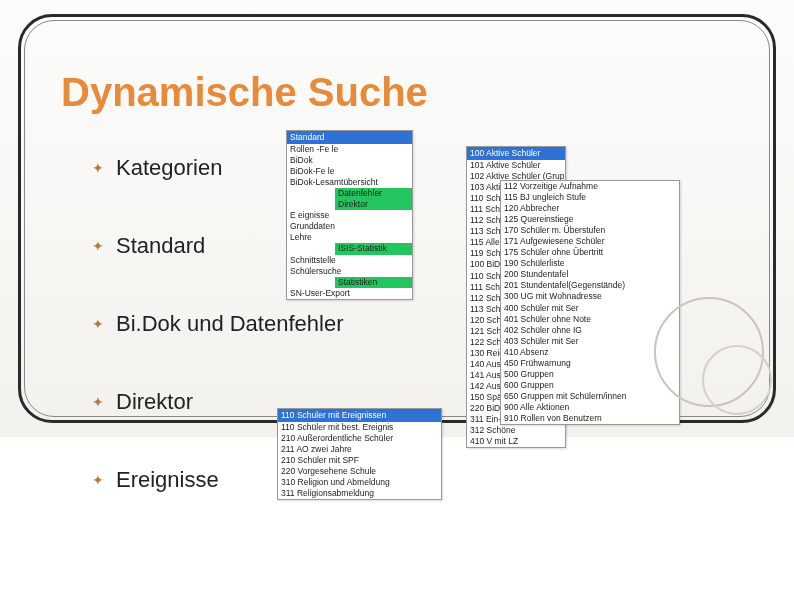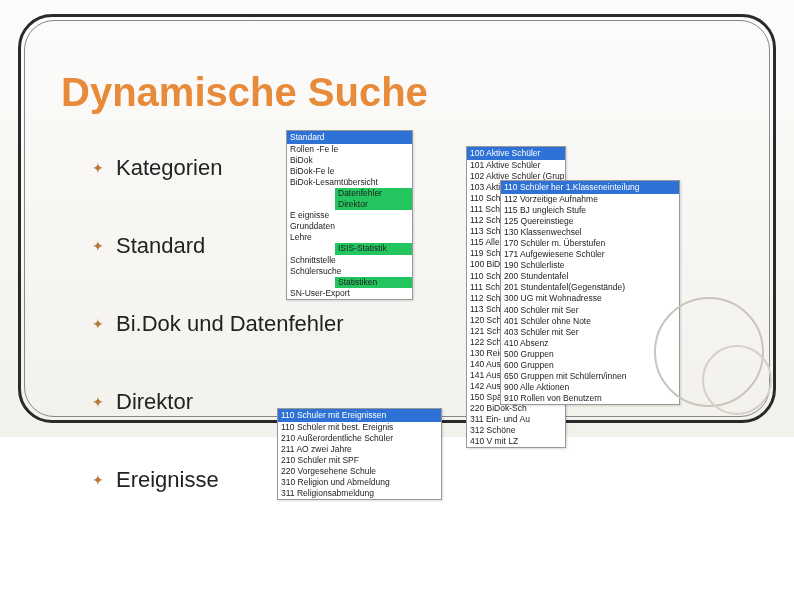--- a/index.html
+++ b/index.html
@@ -163,35 +163,37 @@
       <div class="row">141 Ausbild.</div>
       <div class="row">142 Ausbild.</div>
       <div class="row">150 Spätein</div>
       <div class="row">220 BiDok-Sch</div>
       <div class="row">311 Ein- und Au</div>
       <div class="row">312 Schöne</div>
       <div class="row">410 V mit LZ</div>
     </div>
 
   <div class="panel" id="p3" style="left:500px; top:180px; width:180px;">
-    <div class="hdr">110 Schüler her 1.Klasseneinteilung</div>
       <div class="row">112 Vorzeitige Aufnahme</div>
       <div class="row">115 BJ ungleich Stufe</div>
+      <div class="row">120 Abbrecher</div>
       <div class="row">125 Quereinstiege</div>
-      <div class="row">130 Klassenwechsel</div>
       <div class="row">170 Schüler m. Überstufen</div>
       <div class="row">171 Aufgewiesene Schüler</div>
+      <div class="row">175 Schüler ohne Übertritt</div>
       <div class="row">190 Schülerliste</div>
       <div class="row">200 Stundentafel</div>
       <div class="row">201 Stundentafel(Gegenstände)</div>
       <div class="row">300 UG mit Wohnadresse</div>
       <div class="row">400 Schüler mit Ser</div>
       <div class="row">401 Schüler ohne Note</div>
+      <div class="row">402 Schüler ohne IG</div>
       <div class="row">403 Schüler mit Ser</div>
       <div class="row">410 Absenz</div>
+      <div class="row">450 Frühwarnung</div>
       <div class="row">500 Gruppen</div>
       <div class="row">600 Gruppen</div>
       <div class="row">650 Gruppen mit Schülern/innen</div>
       <div class="row">900 Alle Aktionen</div>
       <div class="row">910 Rollen von Benutzern</div>
     </div>
 
   <div class="panel" id="p4" style="left:277px; top:408px; width:165px;">
     <div class="hdr">110 Schuler mit Ereignissen</div>
   <div class="row">110 Schüler mit best. Ereignis</div>

